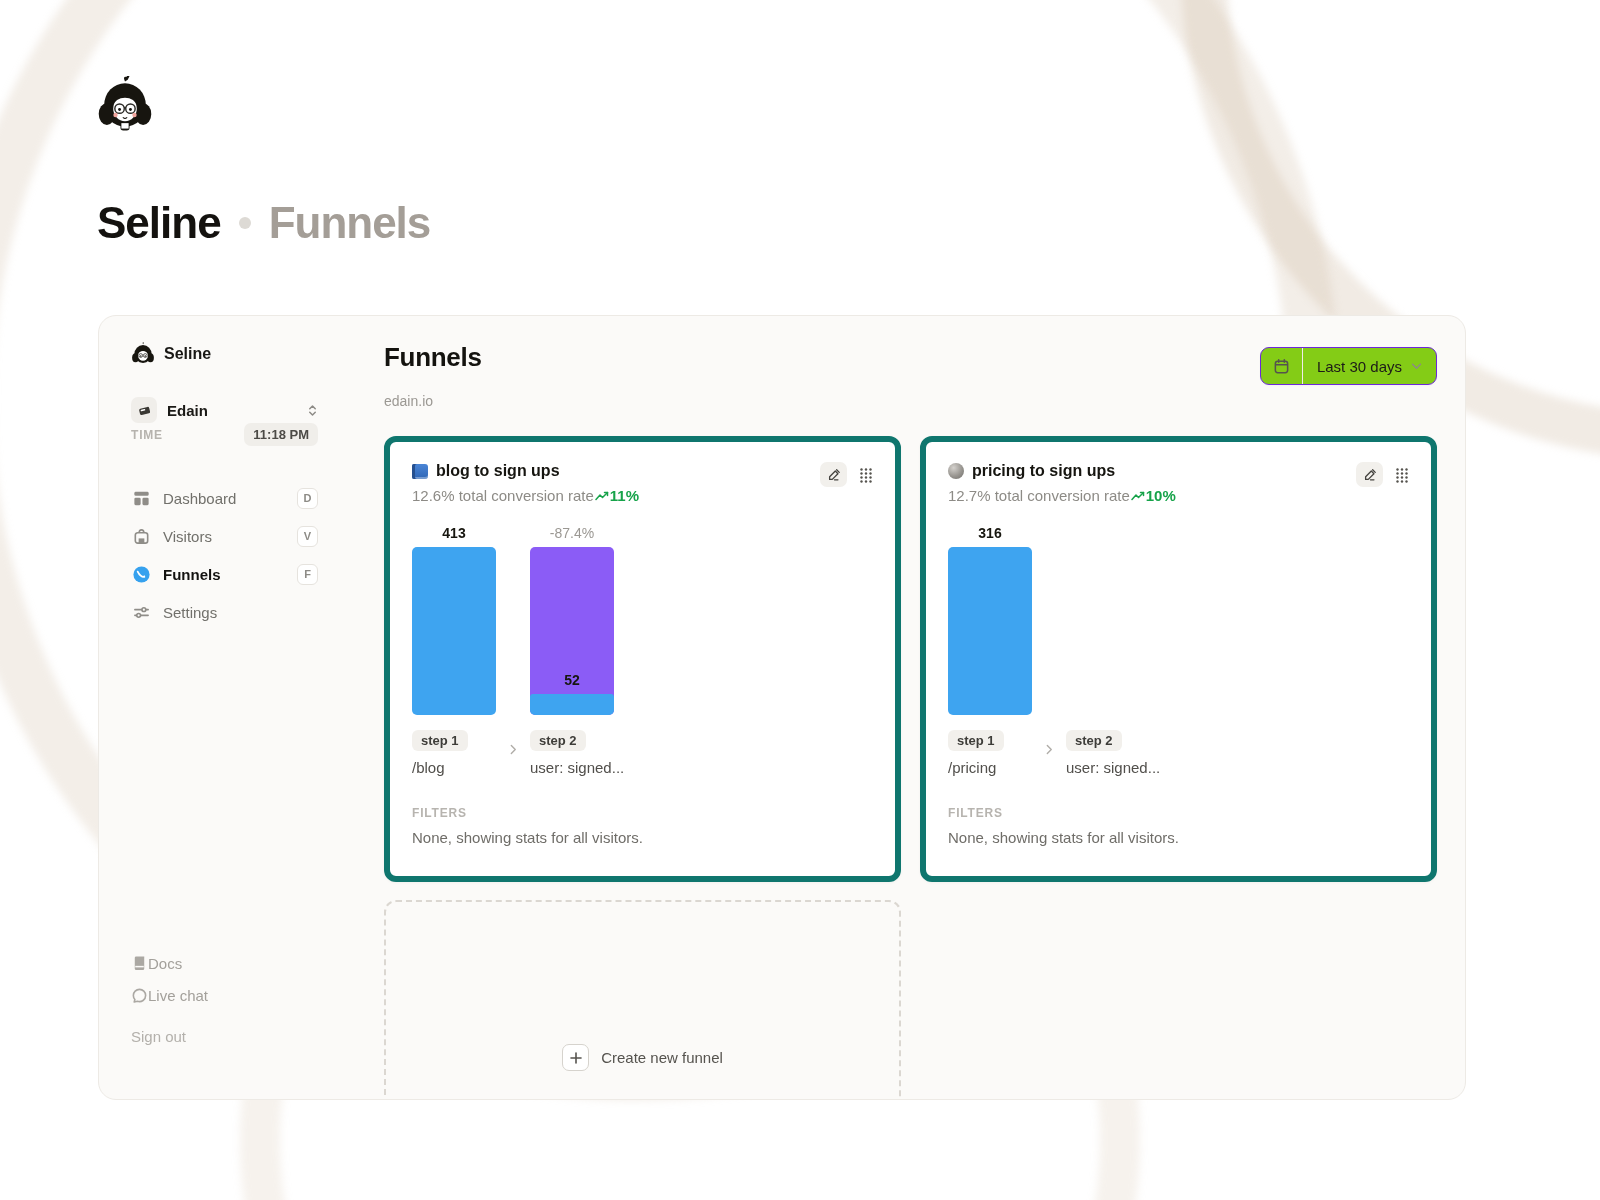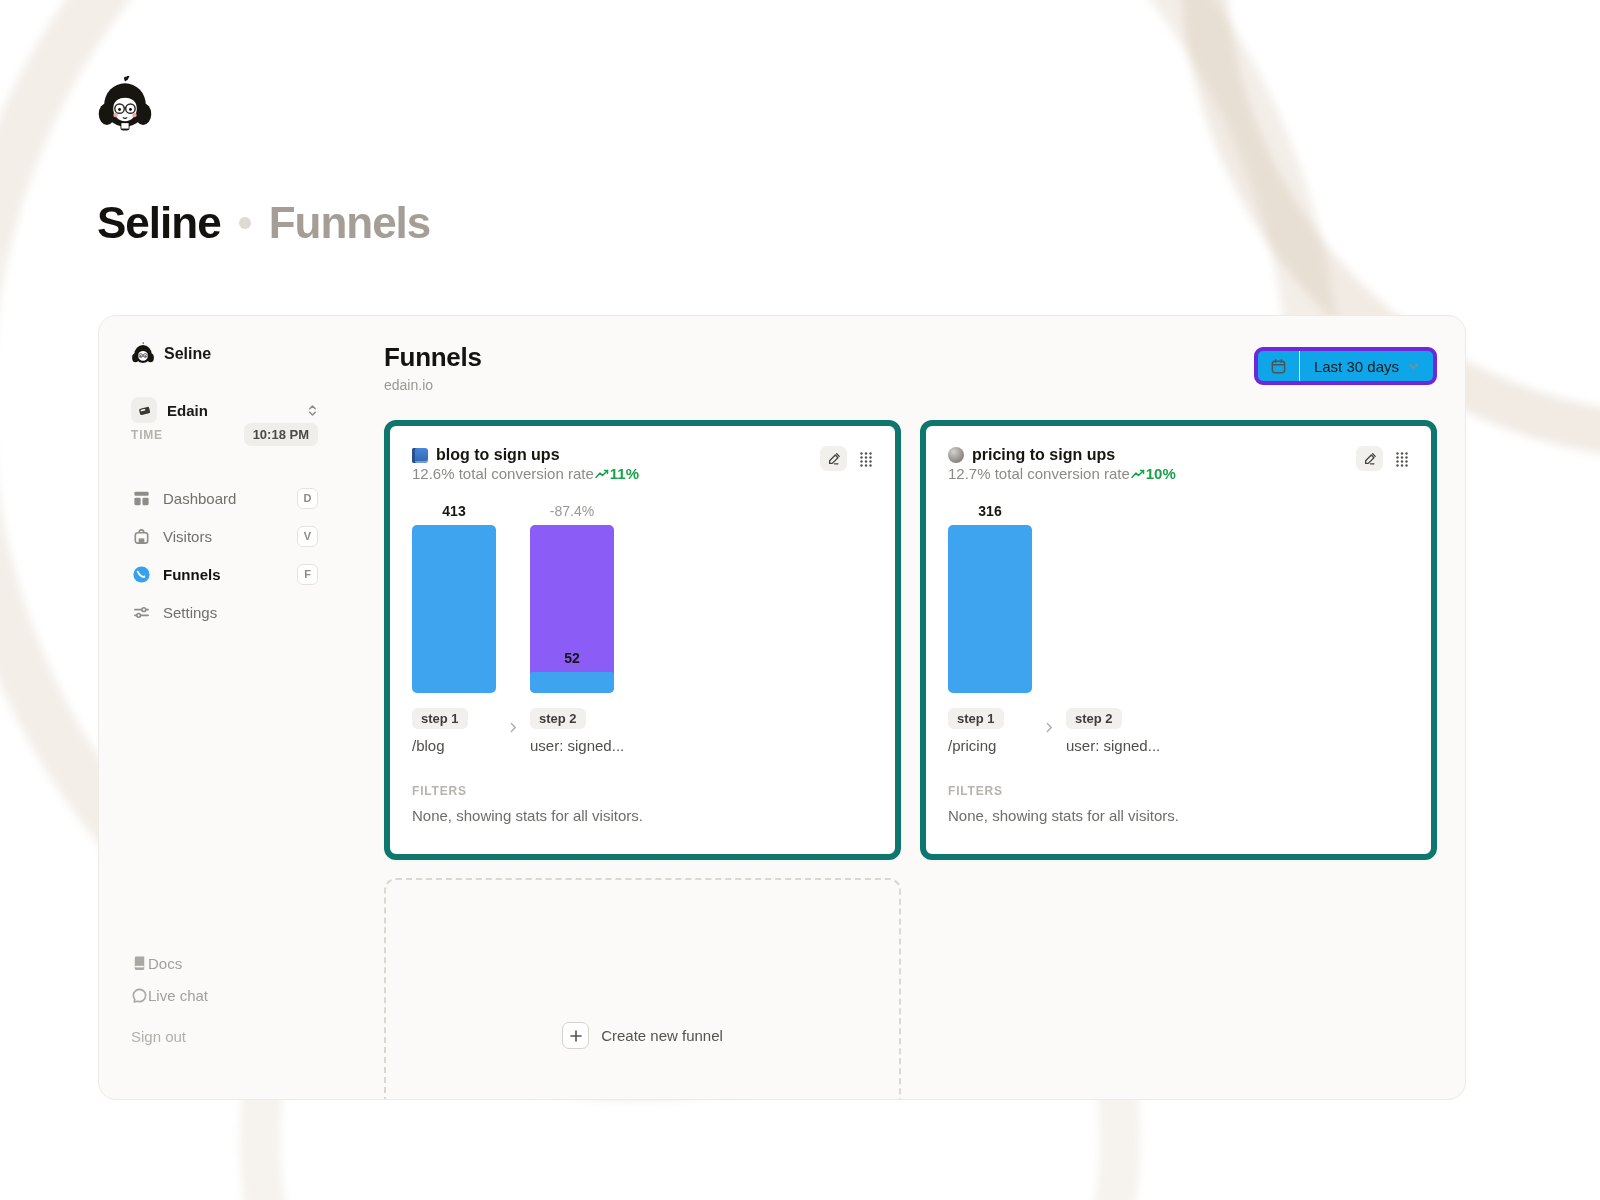--- a/index.html
+++ b/index.html
@@ -59,35 +59,35 @@
 
   .sidebar-footer { margin-top:auto; display:flex; flex-direction:column; gap:15px; }
   .foot-item { display:flex; align-items:center; cursor:pointer; }
   .foot-item .foot-label { font-size:15px; font-weight:500; color:#a3a09b; }
   .signout { margin-top:9px; font-size:15px; font-weight:500; color:#b3b0ab; cursor:pointer; }
 
   
   .main { flex:1; padding:26px 30px 0 0; }
   .main-head { display:flex; align-items:flex-start; justify-content:space-between; }
   .main-title { font-size:26px; font-weight:700; color:#14130f; letter-spacing:-0.3px; }
-  .main-site { margin-top:4px; font-size:14px; color:#9b9893; }
-
-  .datepicker { display:flex; align-items:stretch; height:38px; background:#0ea5e9;
-                border:4px solid #6d28d9; border-radius:9px; overflow:hidden; cursor:pointer;
+  .main-site { margin-top:20px; font-size:14px; color:#9b9893; }
+
+  .datepicker { display:flex; align-items:stretch; height:38px; background:#84cc16;
+                border:1px solid #6d28d9; border-radius:9px; overflow:hidden; cursor:pointer;
                 box-shadow:0 1px 2px rgba(25,20,10,0.03); margin-top:5px; }
   .dp-cal { width:42px; display:flex; align-items:center; justify-content:center; border-right:1px solid #efecе8; border-right:1px solid #efece8; }
   .dp-label-wrap { display:flex; align-items:center; gap:9px; padding:0 14px; }
   .dp-label { font-size:15px; font-weight:500; color:#1c1b18; }
 
   .cards-row { margin-top:27px; display:flex; gap:19px; }
   .card { width:517px; background:#fff; border:6px solid #0f766e; border-radius:12px;
           padding:20px 22px 30px 22px; box-shadow:0 1px 3px rgba(25,20,10,0.04); }
   .card-head { display:flex; justify-content:space-between; align-items:flex-start; }
   .card-title-row { display:flex; align-items:center; gap:8px; font-size:16px; font-weight:600; color:#161510; }
-  .conv-row { margin-top:1px; display:flex; align-items:center; gap:1px; font-size:15px; color:#8d8b86; }
+  .conv-row { margin-top:7px; display:flex; align-items:center; gap:1px; font-size:15px; color:#8d8b86; }
   .conv-green { color:#17a34a; font-weight:600; font-size:15px; }
   .card-actions { display:flex; align-items:center; gap:12px; }
   .edit-btn { width:27px; height:25px; background:#f2f0ec; border-radius:7px;
               display:flex; align-items:center; justify-content:center; cursor:pointer; }
   .drag-handle { cursor:grab; display:flex; }
 
   .book-icon { width:16px; height:15px; border-radius:2px 3px 3px 2px;
                background:linear-gradient(180deg,#4a85d6,#2f66b5);
                box-shadow:inset 3px 0 0 #26508f, inset 0 -2px 0 rgba(255,255,255,0.35); }
   .moon-icon { width:16px; height:16px; border-radius:50%;
@@ -194,21 +194,21 @@
       <span>
         <svg viewBox="0 0 12 14" width="11" height="13" fill="none" stroke="#8d8b86" stroke-width="1.6" stroke-linecap="round" stroke-linejoin="round">
           <path d="M3 5 L6 2 L9 5"></path>
             <path d="M3 9 L6 12 L9 9"></path>
         </svg>
       </span>
     </div>
 
     <div class="time-row">
       <span class="time-label">TIME</span>
-      <span class="time-badge">10:18 PM</span>
+      <span class="time-badge">11:18 PM</span>
     </div>
 
     <div class="nav">
       <div class="nav-item">
         <span class="nav-ic">
           <svg viewBox="0 0 20 20" width="19" height="19" fill="#8f8d88">
             <rect x="2.5" y="3" width="15" height="4.2" rx="1.4"></rect>
             <rect x="2.5" y="9.2" width="6.6" height="7.8" rx="1.4"></rect>
             <rect x="11" y="9.2" width="6.5" height="7.8" rx="1.4"></rect>
           </svg>

